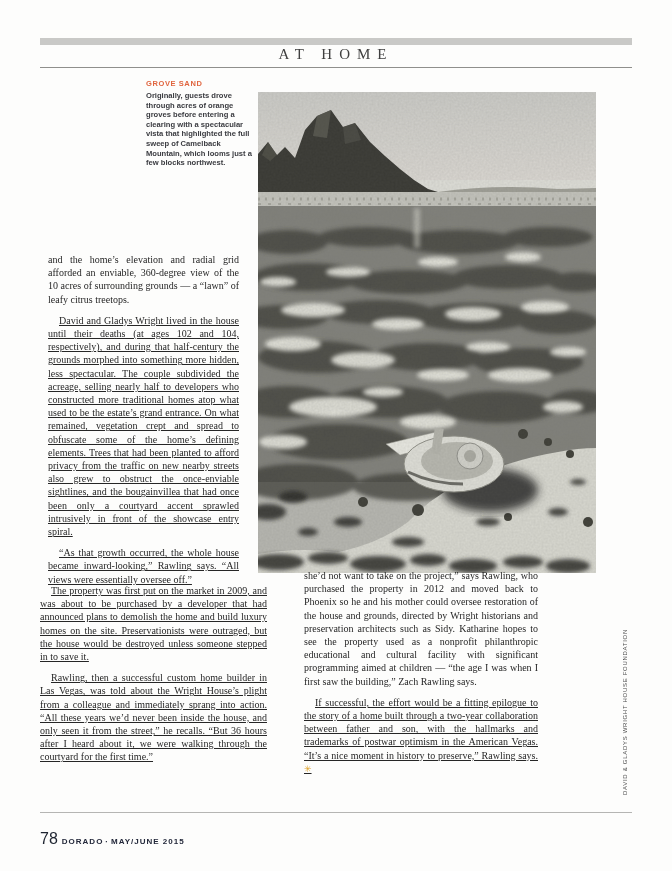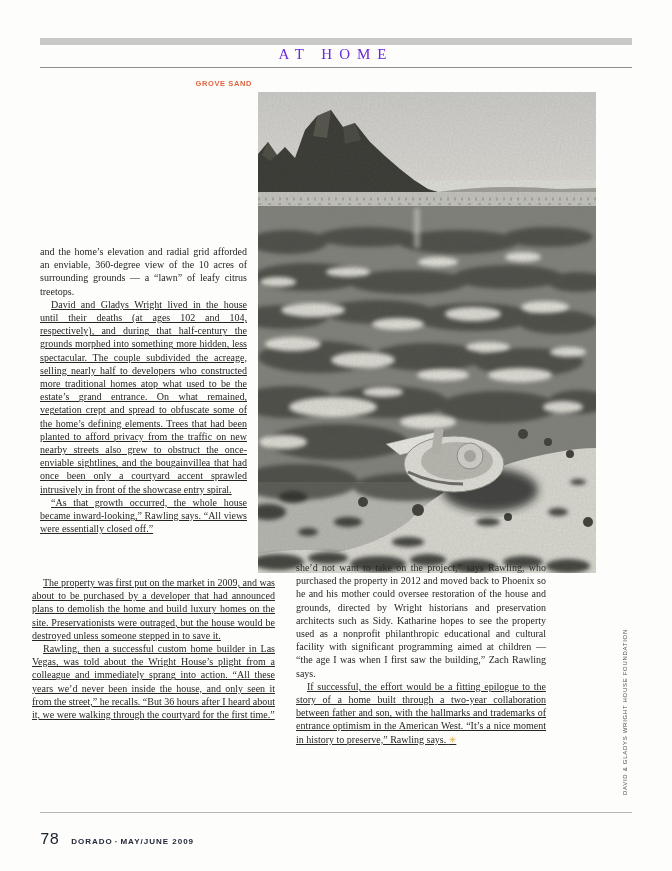--- a/index.html
+++ b/index.html
@@ -6,65 +6,66 @@
   body {
     width:672px; height:871px; position:relative; background:#fdfdfc;
     font-family:"Liberation Serif", serif; overflow:hidden;
   }
   .page { position:absolute; inset:0; }
 
   .topbar { position:absolute; left:40px; top:38px; width:592px; height:7px; background:#c9c9c7; }
   .section-title {
     position:absolute; left:40px; top:44px; width:592px; text-align:center;
     font-family:"Liberation Serif", serif; font-size:15px; letter-spacing:7px;
-    color:#6d28d9; line-height:20px;
+    color:#404040; line-height:20px;
   }
   .header-rule { position:absolute; left:40px; top:67px; width:592px; height:1px; background:#8f8f8c; }
 
   .caption {
-    position:absolute; left:146px; top:79px; width:106px; text-align:right;
+    position:absolute; left:146px; top:79px; width:106px; 
     font-family:"Liberation Sans", sans-serif;
   }
   .kicker { font-size:7.5px; font-weight:bold; letter-spacing:0.6px; color:#e0653f; margin-bottom:3px; }
   .caption-text { font-size:7.6px; font-weight:bold; color:#3a3b40; line-height:9.6px; }
 
   .photo { position:absolute; left:258px; top:92px; width:338px; height:481px; background:#b5b5af; }
   .photo svg { display:block; width:338px; height:481px; }
 
   .colA { position:absolute; left:40px; top:245px; width:207px; }
   .colB { position:absolute; left:32px; top:576px; width:243px; }
   .colC { position:absolute; left:296px; top:561px; width:250px; }
-  .para { margin:0; font-size:10px; line-height:13.2px; text-align:justify; color:#262626; }
+  .para { margin:8px; font-size:10px; line-height:13.2px; text-align:justify; color:#262626; }
   .indent { text-indent:11px;text-decoration:underline; }
   .endmark { color:#dfa42e; font-size:9px; font-family:"DejaVu Sans", sans-serif; }
 
   .credit {
     position:absolute; left:557px; top:720px; width:140px; height:10px;
     transform:rotate(-90deg); transform-origin:center;
     font-family:"Liberation Sans", sans-serif; font-size:6px; letter-spacing:0.7px;
     color:#4c4c4c; text-align:center; white-space:nowrap;
   }
 
   .footer-rule { position:absolute; left:40px; top:812px; width:592px; height:1px; background:#b5b5b3; }
   .footer { position:absolute; left:40px; top:830px; font-family:"Liberation Sans", sans-serif; color:#23283a; }
-  .pagenum { font-family:Liberation Mono, monospace; font-size:16px; color:#1e2430; margin-right:12px; }
+  .pagenum { font-family:Liberation Sans, sans-serif; font-size:16px; color:#1e2430; margin-right:4px; }
   .mag, .issue, .sep { font-size:8px; font-weight:bold; letter-spacing:1px; }
   .sep { margin:0 2px; }
 </style>
 </head>
 <body>
 
 <div class="page">
 
   <div class="topbar"></div>
   <div class="section-title">AT HOME</div>
   <div class="header-rule"></div>
 
   <div class="caption">
     <div class="kicker">GROVE SAND</div>
+    <div class="caption-text">Originally, guests drove through acres of orange groves before entering a clearing with a spectacular vista that highlighted the full sweep of Camelback Mountain, which looms just a few blocks northwest.</div>
   </div>
 
   <div class="photo">
     <svg viewBox="0 0 338 481" preserveAspectRatio="none" aria-hidden="true">
       <defs>
         <linearGradient id="sky" x1="0" y1="0" x2="0" y2="1">
           <stop offset="0" stop-color="#c9c9c5"></stop>
           <stop offset="1" stop-color="#dedad4"></stop>
         </linearGradient>
         <filter id="canopy" x="0" y="0" width="100%" height="100%">
@@ -185,33 +186,33 @@
         <rect x="175" y="336" width="9" height="26" fill="#b2b2aa" transform="rotate(8 179 349)"></rect>
       </g>
 
       <rect x="0" y="0" width="338" height="481" filter="url(#grain)" opacity="0.5"></rect>
     </svg>
   </div>
 
   <div class="colA">
     <p class="para">and the home’s elevation and radial grid afforded an enviable, 360-degree view of the 10 acres of surrounding grounds — a “lawn” of leafy citrus treetops.</p>
     <p class="para indent">David and Gladys Wright lived in the house until their deaths (at ages 102 and 104, respectively), and during that half-century the grounds morphed into something more hidden, less spectacular. The couple subdivided the acreage, selling nearly half to developers who constructed more traditional homes atop what used to be the estate’s grand entrance. On what remained, vegetation crept and spread to obfuscate some of the home’s defining elements. Trees that had been planted to afford privacy from the traffic on new nearby streets also grew to obstruct the once-enviable sightlines, and the bougainvillea that had once been only a courtyard accent sprawled intrusively in front of the showcase entry spiral.</p>
-    <p class="para indent">“As that growth occurred, the whole house became inward-looking,” Rawling says. “All views were essentially closed off.”</p>
+    <p class="para indent">“As that growth occurred, the whole house became inward-looking,” Rawling says. “All views were essentially oversee off.”</p>
   </div>
 
   <div class="colB">
     <p class="para indent">The property was first put on the market in 2009, and was about to be purchased by a developer that had announced plans to demolish the home and build luxury homes on the site. Preservationists were outraged, but the house would be destroyed unless someone stepped in to save it.</p>
     <p class="para indent">Rawling, then a successful custom home builder in Las Vegas, was told about the Wright House’s plight from a colleague and immediately sprang into action. “All these years we’d never been inside the house, and only seen it from the street,” he recalls. “But 36 hours after I heard about it, we were walking through the courtyard for the first time.”</p>
   </div>
 
   <div class="colC">
     <p class="para">she’d not want to take on the project,” says Rawling, who purchased the property in 2012 and moved back to Phoenix so he and his mother could oversee restoration of the house and grounds, directed by Wright historians and preservation architects such as Sidy. Katharine hopes to see the property used as a nonprofit philanthropic educational and cultural facility with significant programming aimed at children — “the age I was when I first saw the building,” Zach Rawling says.</p>
-    <p class="para indent"><span>If successful, the effort would be a fitting epilogue to the story of a home built through a two-year collaboration between father and son, with the hallmarks and trademarks of entrance optimism in the American West. “It’s a nice moment in history to preserve,” Rawling says.</span> <span class="endmark">✳</span></p>
+    <p class="para indent"><span>If successful, the effort would be a fitting epilogue to the story of a home built through a two-year collaboration between father and son, with the hallmarks and trademarks of postwar optimism in the American Vegas. “It’s a nice moment in history to preserve,” Rawling says.</span> <span class="endmark">✳</span></p>
   </div>
 
   <div class="credit">DAVID &amp; GLADYS WRIGHT HOUSE FOUNDATION</div>
 
   <div class="footer-rule"></div>
   <div class="footer">
-    <span class="pagenum">78</span><span class="mag">DORADO</span><span class="sep">·</span><span class="issue">MAY/JUNE 2009</span>
+    <span class="pagenum">78</span><span class="mag">DORADO</span><span class="sep">·</span><span class="issue">MAY/JUNE 2015</span>
   </div>
 
 </div>
 
 </body></html>

